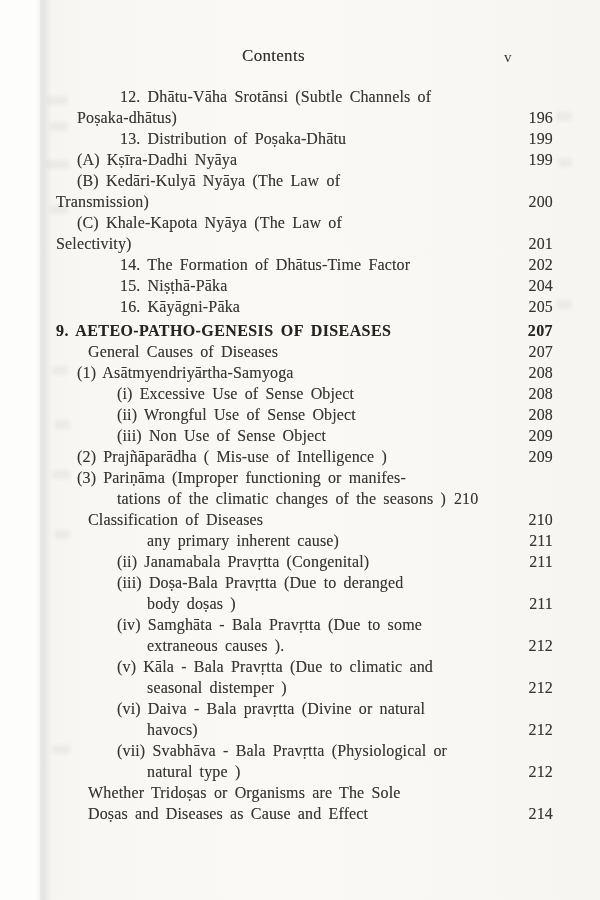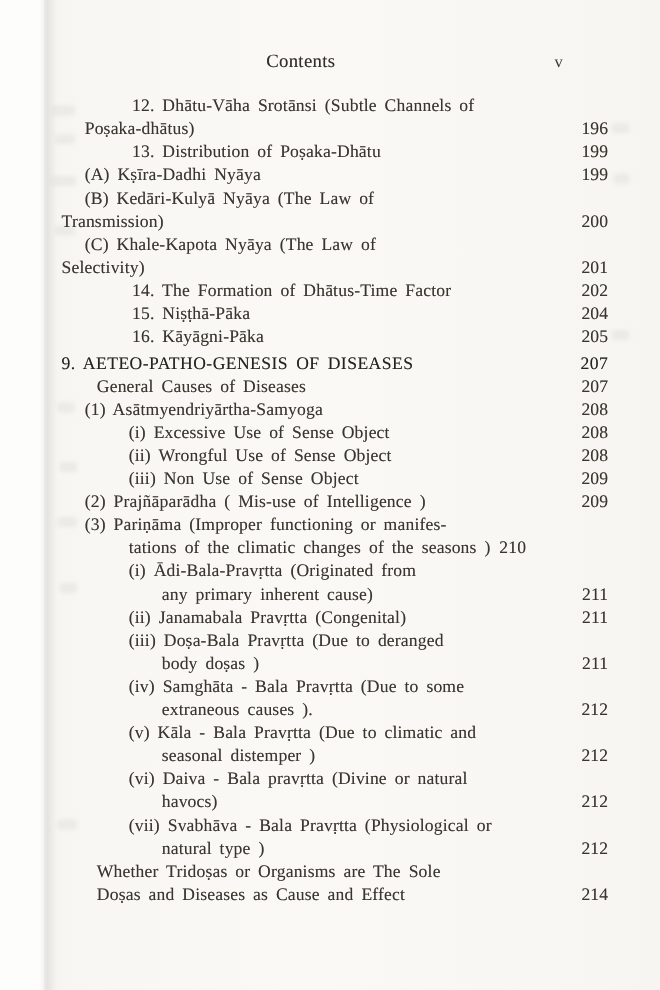--- a/index.html
+++ b/index.html
@@ -40,21 +40,21 @@
   .toc{
     position:absolute;top:86px;left:0;right:47px;
   }
   .toc-line{
     position:relative;height:21px;line-height:21px;
     white-space:nowrap;
     word-spacing:3px;letter-spacing:0.15px;
     text-shadow:0 0 0.5px rgba(60,55,48,0.45);
   }
   .toc-line.gap{margin-top:3px;}
-  .toc-line.bold{font-weight:normal;color:var(--ink-bold);letter-spacing:0.4px;}
+  .toc-line.bold{font-weight:bold;color:var(--ink-bold);letter-spacing:0.4px;}
   .lv0{padding-left:56px;}
   .lv1{padding-left:120px;}
   .lv2{padding-left:88px;}
   .lv3{padding-left:77px;}
   .lv4{padding-left:117px;}
   .lv5{padding-left:56px;}
   .lv6{padding-left:147px;}
   .pg{position:absolute;right:0;top:0;}
   .pg.inline{position:static;margin-left:8px;}
   .smudge{
@@ -105,21 +105,21 @@
       <div class="toc-line lv1"><span class="t">16. Kāyāgni-Pāka</span><span class="pg">205</span></div>
       <div class="toc-line lv0 bold gap"><span class="t">9. AETEO-PATHO-GENESIS OF DISEASES</span><span class="pg">207</span></div>
       <div class="toc-line lv2"><span class="t">General Causes of Diseases</span><span class="pg">207</span></div>
       <div class="toc-line lv3"><span class="t">(1) Asātmyendriyārtha-Samyoga</span><span class="pg">208</span></div>
       <div class="toc-line lv4"><span class="t">(i) Excessive Use of Sense Object</span><span class="pg">208</span></div>
       <div class="toc-line lv4"><span class="t">(ii) Wrongful Use of Sense Object</span><span class="pg">208</span></div>
       <div class="toc-line lv4"><span class="t">(iii) Non Use of Sense Object</span><span class="pg">209</span></div>
       <div class="toc-line lv3"><span class="t">(2) Prajñāparādha ( Mis-use of Intelligence )</span><span class="pg">209</span></div>
       <div class="toc-line lv3"><span class="t">(3) Pariṇāma (Improper functioning or manifes-</span></div>
       <div class="toc-line lv4"><span class="t">tations of the climatic changes of the seasons )</span><span class="pg inline">210</span></div>
-      <div class="toc-line lv4"><span class="t">(i) Ādi-Bala-Pravṛtta (Originated from</span></div>
+      <div class="toc-line lv2"><span class="t">Classification of Diseases</span><span class="pg">210</span></div>
       <div class="toc-line lv6"><span class="t">any primary inherent cause)</span><span class="pg">211</span></div>
       <div class="toc-line lv4"><span class="t">(ii) Janamabala Pravṛtta (Congenital)</span><span class="pg">211</span></div>
       <div class="toc-line lv4"><span class="t">(iii) Doṣa-Bala Pravṛtta (Due to deranged</span></div>
       <div class="toc-line lv6"><span class="t">body doṣas )</span><span class="pg">211</span></div>
       <div class="toc-line lv4"><span class="t">(iv) Samghāta - Bala Pravṛtta (Due to some</span></div>
       <div class="toc-line lv6"><span class="t">extraneous causes ).</span><span class="pg">212</span></div>
       <div class="toc-line lv4"><span class="t">(v) Kāla - Bala Pravṛtta (Due to climatic and</span></div>
       <div class="toc-line lv6"><span class="t">seasonal distemper )</span><span class="pg">212</span></div>
       <div class="toc-line lv4"><span class="t">(vi) Daiva - Bala pravṛtta (Divine or natural</span></div>
       <div class="toc-line lv6"><span class="t">havocs)</span><span class="pg">212</span></div>

